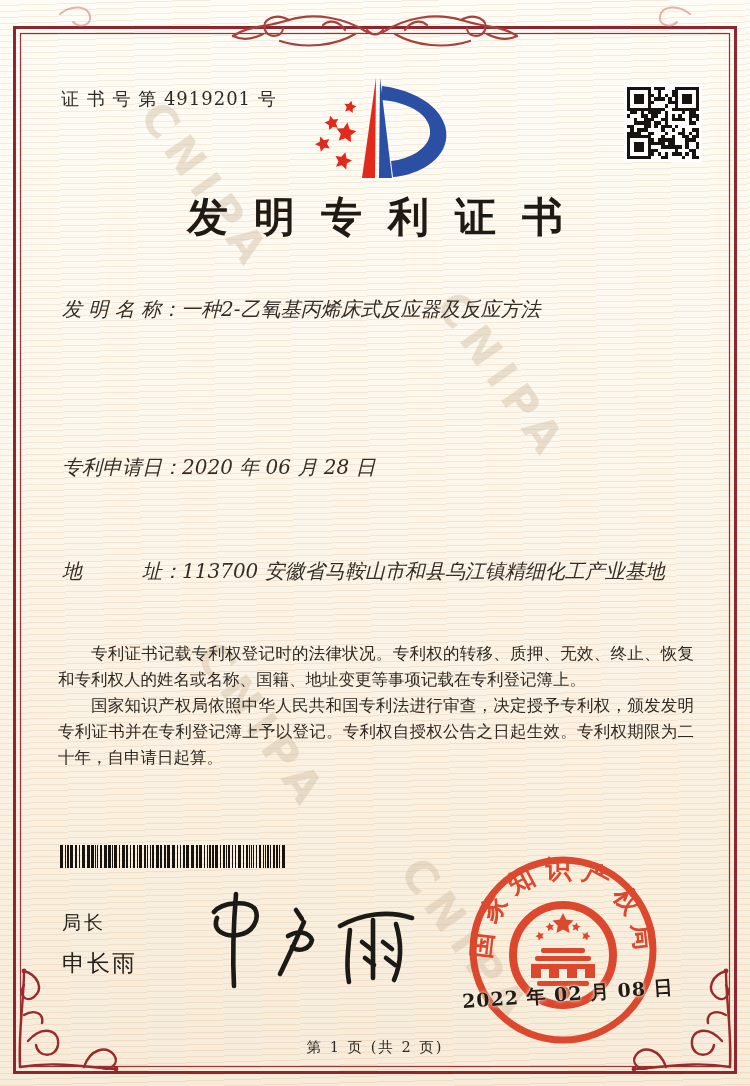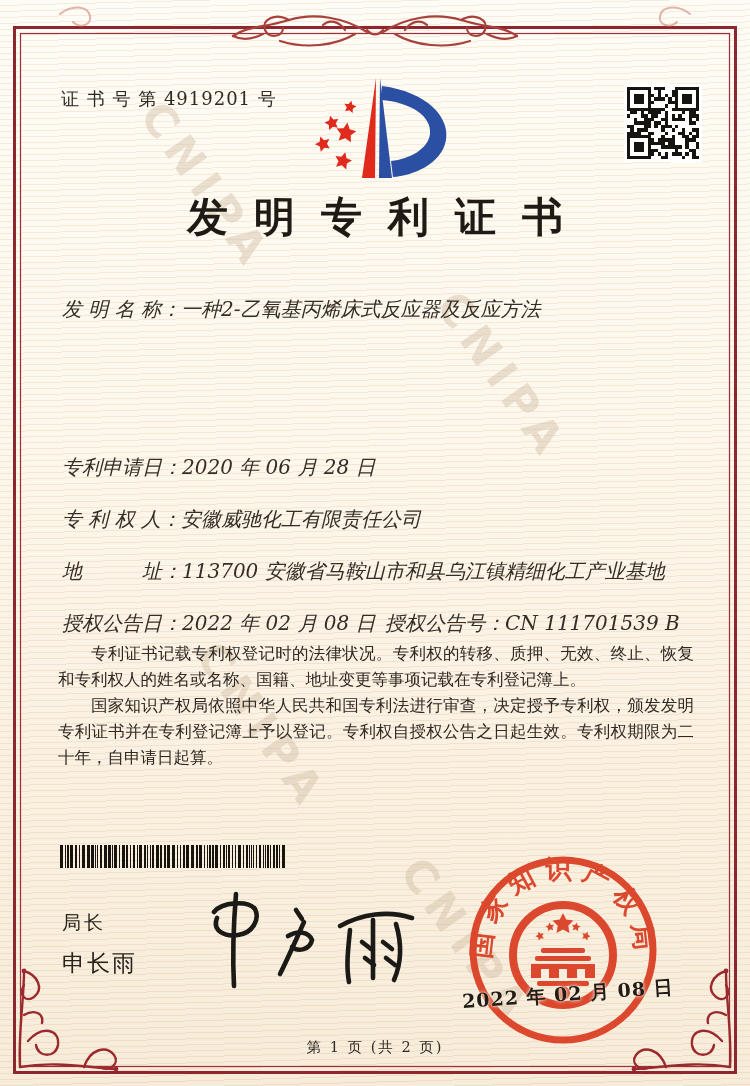--- a/index.html
+++ b/index.html
@@ -588,31 +588,22 @@
   </div>
 
   <h1 class="abs title">发明专利证书</h1>
 
   <div class="field" style="top:296px;">
     <span class="flabel">发 明 名 称：</span><span class="fvalue">一种2-乙氧基丙烯床式反应器及反应方法</span>
   </div>
   <div class="field" style="top:454px;">
     <span class="flabel">专利申请日：</span><span class="fvalue">2020 年 06 月 28 日</span>
   </div>
-  <div class="field" style="top:506px;">
-    <span class="flabel">专 利 权 人：</span><span class="fvalue">安徽威驰化工有限责任公司</span>
-  </div>
   <div class="field" style="top:558px;">
     <span class="flabel">地　　　址：</span><span class="fvalue">113700 安徽省马鞍山市和县乌江镇精细化工产业基地</span>
-  </div>
-  <div class="field" style="top:610px;">
-    <span class="flabel">授权公告日：</span><span class="fvalue">2022 年 02 月 08 日</span>
-    <span class="pair2">
-      <span class="flabel">授权公告号：</span><span class="fvalue">CN 111701539 B</span>
-    </span>
   </div>
 
   <div class="abs body-text">
     <p>专利证书记载专利权登记时的法律状况。专利权的转移、质押、无效、终止、恢复和专利权人的姓名或名称、国籍、地址变更等事项记载在专利登记簿上。</p>
     <p>国家知识产权局依照中华人民共和国专利法进行审查，决定授予专利权，颁发发明专利证书并在专利登记簿上予以登记。专利权自授权公告之日起生效。专利权期限为二十年，自申请日起算。</p>
   </div>
 
   <div class="abs barcode">
       <div class="bar" style="width: 3px;"></div>
       <div class="gap" style="width: 2px;"></div>

